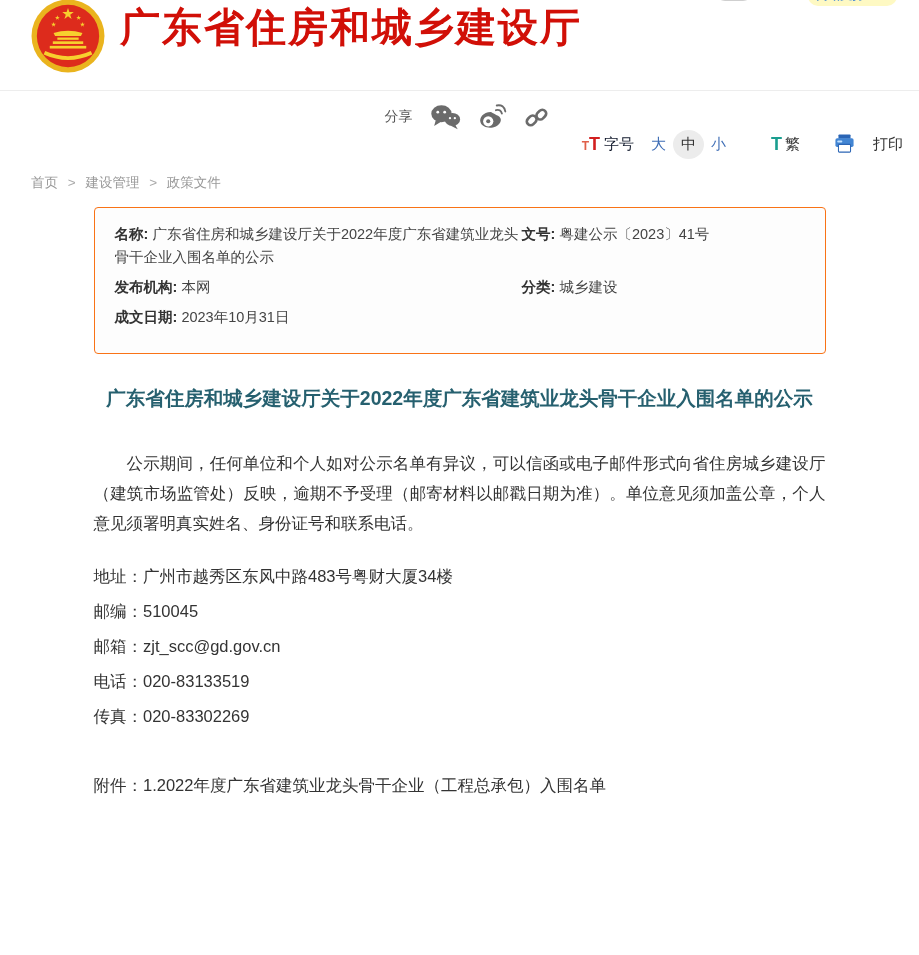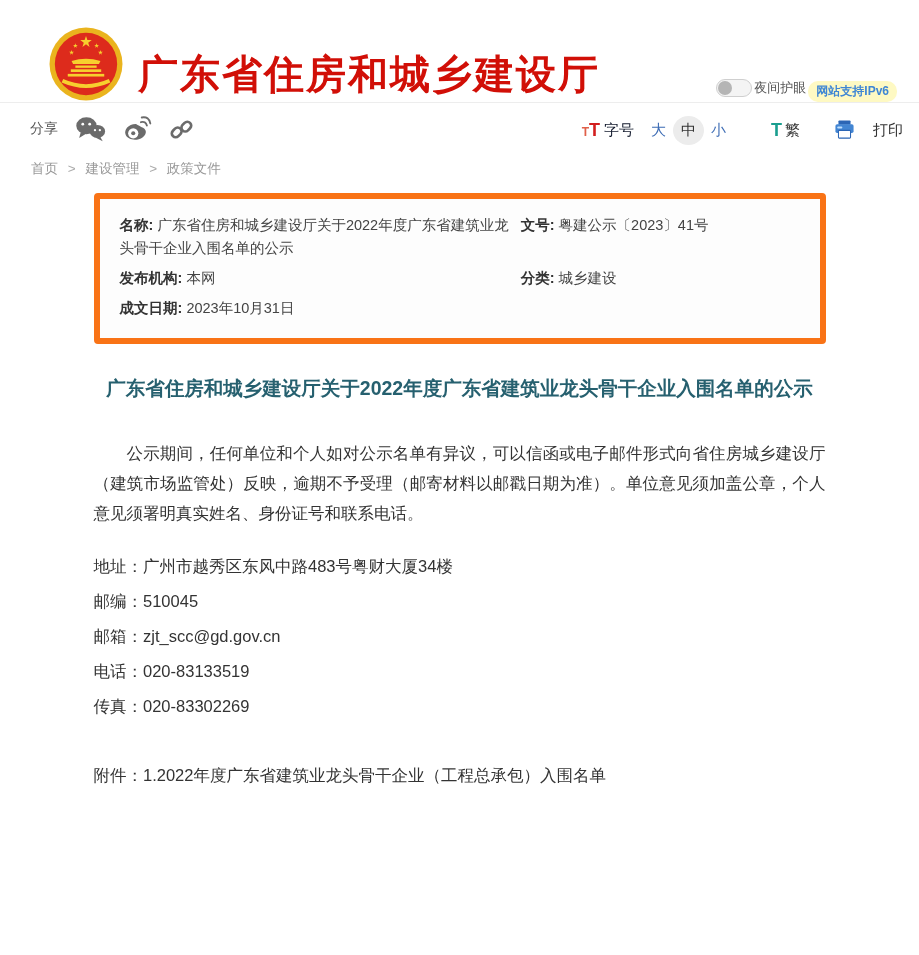--- a/index.html
+++ b/index.html
@@ -1,35 +1,35 @@
 <!DOCTYPE html>
 <html><head>
 <meta charset="utf-8">
 <style>
   * { box-sizing: border-box; margin: 0; padding: 0; }
   html,body { width: 919px; height: 955px; background: #fff; overflow: hidden;
     font-family: "Liberation Sans", "DejaVu Sans", sans-serif; color:#333; }
 
   
-  .site-header { display:flex; align-items:flex-end; height:103px;
-    padding:0 22px 0 48px; border-bottom:1px solid #ededed; background:#fff; }
+  .site-header { display:flex; align-items:flex-start; height:91px;
+    padding:0 22px 0 30px; border-bottom:1px solid #ededed; background:#fff; }
   .emblem { width:76px; height:76px; flex:0 0 auto; margin-top:-2px; }
   .site-title { color:#d10f07; font-size:40px; font-weight:bold; letter-spacing:2px;
     margin-left:14px; white-space:nowrap; }
   .header-right { margin-left:auto; display:flex; align-items:center; gap:2px; margin-top:-22px; }
   .toggle { width:36px; height:18px; border-radius:9px; background:#f4f4f4;
     border:1px solid #cfcfcf; position:relative; display:inline-block; cursor:pointer; }
   .toggle .knob { position:absolute; left:1px; top:1px; width:14px; height:14px;
     border-radius:50%; background:#b5b5b5; }
   .night-label { font-size:13px; color:#555; }
   .ipv6-badge { background:#fef9c3; color:#3f86d4; font-size:12px; font-weight:bold;
     padding:2px 8px; border-radius:10px;margin-top:7px; }
 
   
-  .toolbar { display:flex; align-items:flex-start; padding:13px 16px 4px 30px; }
+  .toolbar { display:flex; align-items:center; padding:13px 16px 4px 30px;flex-direction:column; }
   .share-group { display:flex; align-items:center; gap:17px; }
   .share-label { font-size:14px; color:#555; }
   .share-icon { display:inline-flex; align-items:center; cursor:pointer; }
   .toolbar-right { margin-left:auto; display:flex; align-items:center; font-size:15px; color:#333; }
   .ttf-icon { font-weight:bold; margin-right:4px; }
   .ttf-icon .t-small { color:#e0604a; font-size:12px; }
   .ttf-icon .t-big { color:#d21f1f; font-size:18px; }
   .fs-label { color:#0f172a; margin-right:10px; }
   .fs-option { color:#3e6db5; padding:3px 7px; cursor:pointer; }
   .fs-option.selected { color:#333; background:#ececec; border-radius:50%; padding:5px 8px; }
@@ -38,22 +38,22 @@
   .print-group { margin-left:34px; display:flex; align-items:center; gap:18px; cursor:pointer; }
 
   
   .breadcrumb { padding:11px 31px 0; font-size:13.5px; color:#999; }
   .crumb { color:#999; cursor:pointer; }
   .crumb-sep { margin:0 6px; color:#aaa; }
 
   
   .content { width:732px; margin:15px auto 0; }
 
-  .doc-info { border:6px solid #f97316; border-radius:4px; background:#fdfdfd;
-    padding:15px 20px 18px; display:grid; grid-template-columns:59% 41%;
+  .doc-info { border:1px solid #f97316; border-radius:4px; background:#fdfdfd;
+    padding:15px 20px 24px; display:grid; grid-template-columns:59% 41%;
     row-gap:7px; font-size:14.5px; line-height:23px; }
   .doc-info b { color:#333; }
   .doc-info span { color:#444; }
 
   .article-title { margin-top:31px; text-align:center; color:#26606f;
     font-size:19.5px; font-weight:bold; line-height:26px; }
   .article-meta { margin-top:15px; text-align:center; color:#999; font-size:13px; }
   .article-meta .time { margin-right:18px; }
 
   .article-body { margin-top:37px; font-size:16.5px; line-height:30px; text-align:justify; color:#333; }

